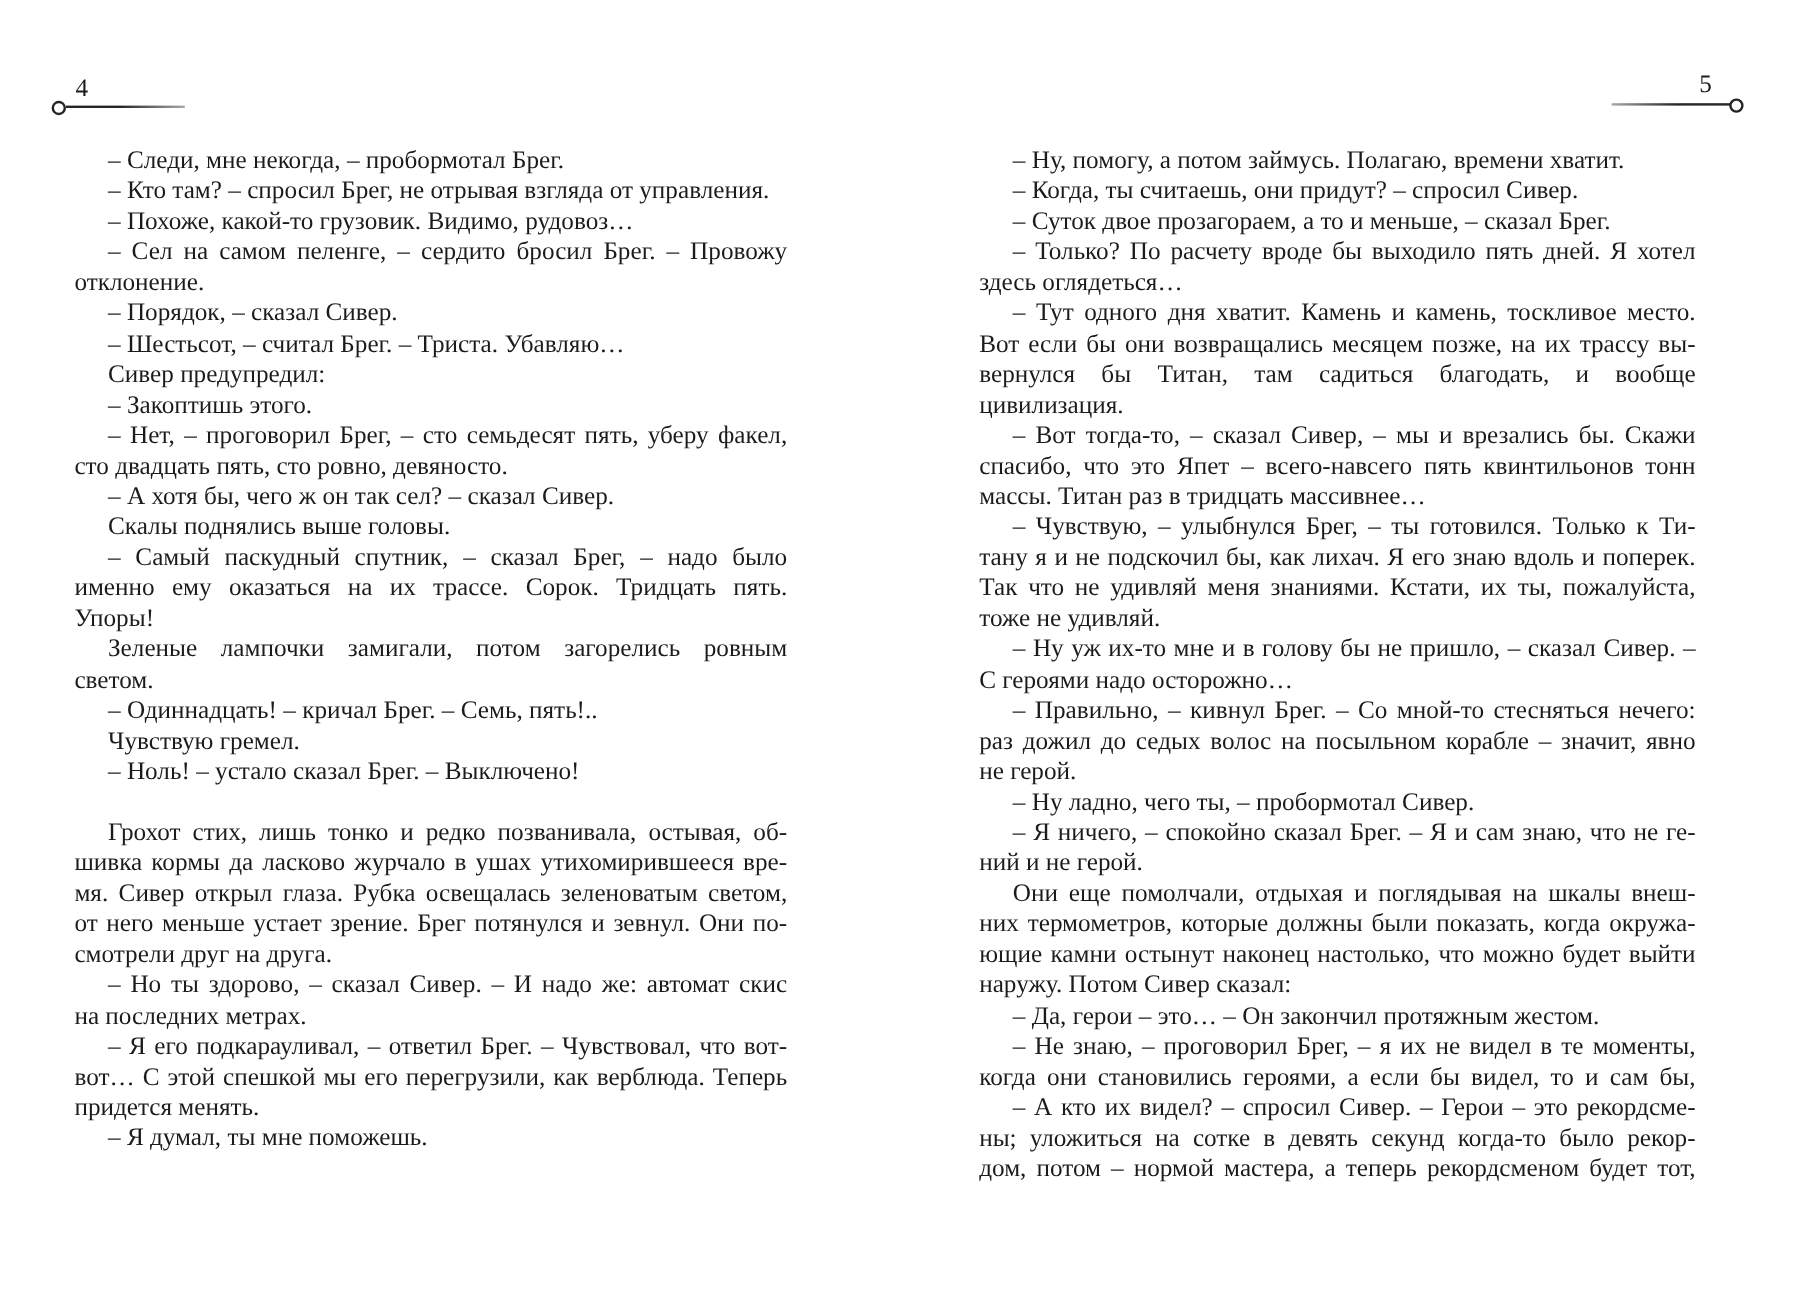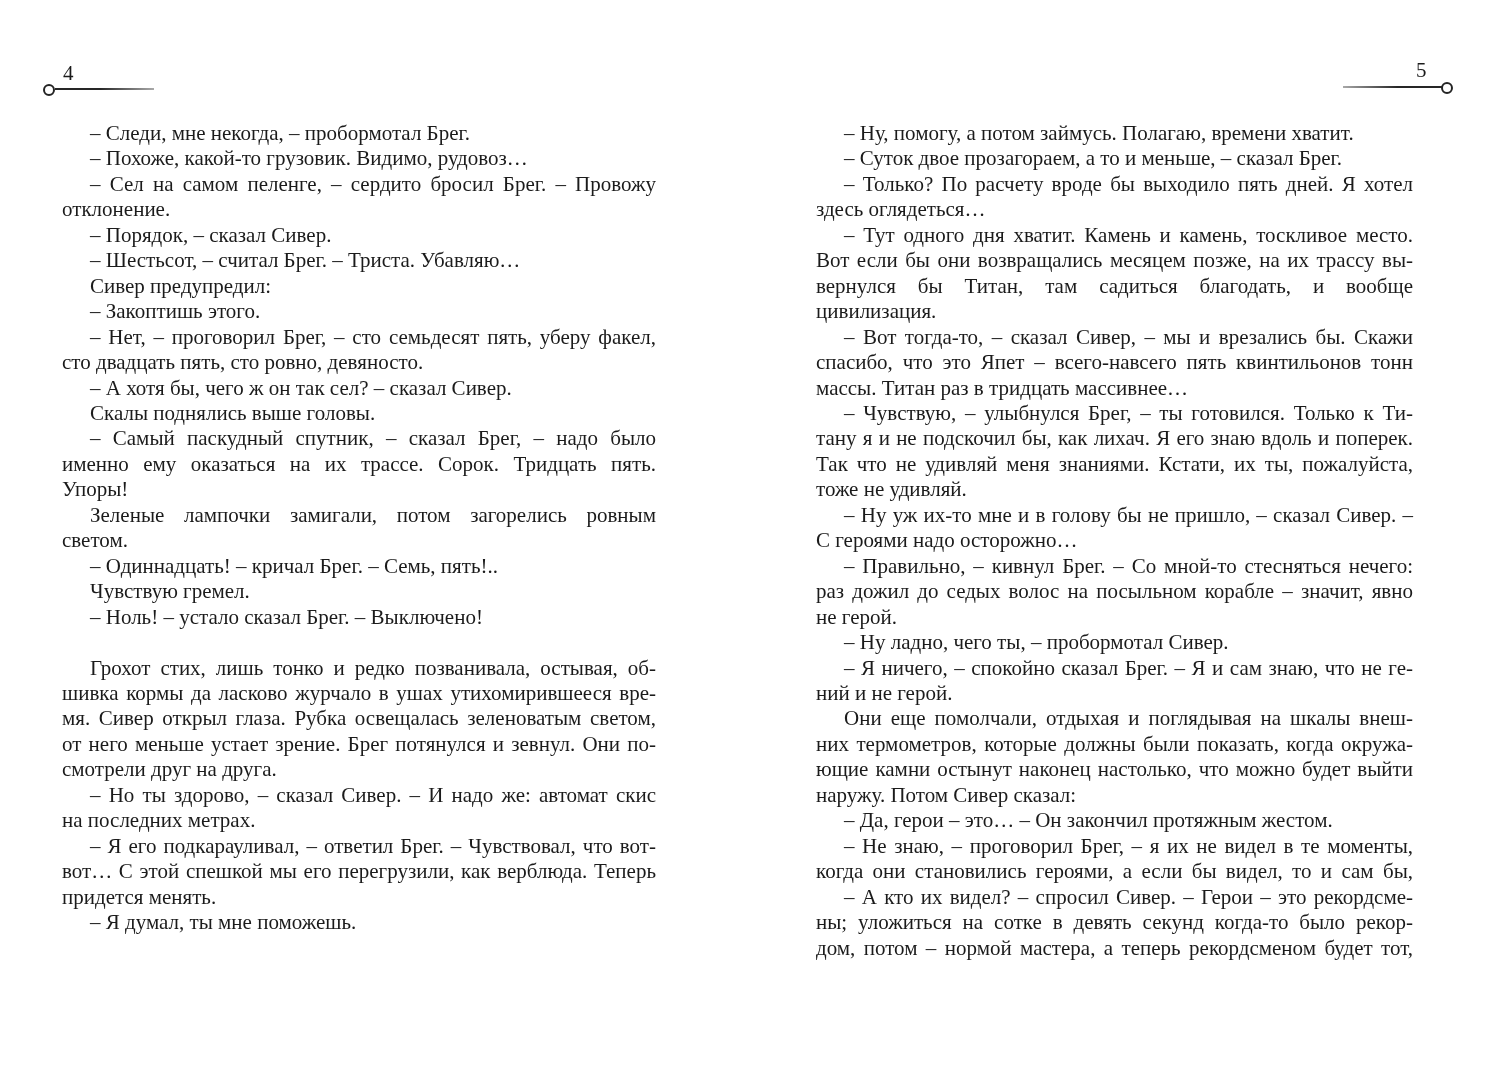--- a/index.html
+++ b/index.html
@@ -69,20 +69,21 @@
   </div>
 
   <div>
     <div id="num-right" class="page-num">5</div>
     <span id="rule-right" class="rule"></span>
     <span id="ring-right" class="ring"></span>
   </div>
 
   <div id="col-left" class="textcol">
       <div class="ln ind">– Следи, мне некогда, – пробормотал Брег.</div>
+      <div class="ln ind">– Кто там? – спросил Брег, не отрывая взгляда от управления.</div>
       <div class="ln ind">– Похоже, какой-то грузовик. Видимо, рудовоз…</div>
       <div class="ln ind jst">– Сел на самом пеленге, – сердито бросил Брег. – Провожу</div>
       <div class="ln">отклонение.</div>
       <div class="ln ind">– Порядок, – сказал Сивер.</div>
       <div class="ln ind">– Шестьсот, – считал Брег. – Триста. Убавляю…</div>
       <div class="ln ind">Сивер предупредил:</div>
       <div class="ln ind">– Закоптишь этого.</div>
       <div class="ln ind jst">– Нет, – проговорил Брег, – сто семьдесят пять, уберу факел,</div>
       <div class="ln">сто двадцать пять, сто ровно, девяносто.</div>
       <div class="ln ind">– А хотя бы, чего ж он так сел? – сказал Сивер.</div>
@@ -104,20 +105,21 @@
       <div class="ln ind jst">– Но ты здорово, – сказал Сивер. – И надо же: автомат скис</div>
       <div class="ln">на последних метрах.</div>
       <div class="ln ind jst">– Я его подкарауливал, – ответил Брег. – Чувствовал, что вот-</div>
       <div class="ln jst">вот… С этой спешкой мы его перегрузили, как верблюда. Теперь</div>
       <div class="ln">придется менять.</div>
       <div class="ln ind">– Я думал, ты мне поможешь.</div>
     </div>
 
   <div id="col-right" class="textcol">
       <div class="ln ind">– Ну, помогу, а потом займусь. Полагаю, времени хватит.</div>
+      <div class="ln ind">– Когда, ты считаешь, они придут? – спросил Сивер.</div>
       <div class="ln ind">– Суток двое прозагораем, а то и меньше, – сказал Брег.</div>
       <div class="ln ind jst">– Только? По расчету вроде бы выходило пять дней. Я хотел</div>
       <div class="ln">здесь оглядеться…</div>
       <div class="ln ind jst">– Тут одного дня хватит. Камень и камень, тоскливое место.</div>
       <div class="ln jst">Вот если бы они возвращались месяцем позже, на их трассу вы-</div>
       <div class="ln jst">вернулся бы Титан, там садиться благодать, и вообще цивилизация.</div>
       <div class="ln ind jst">– Вот тогда-то, – сказал Сивер, – мы и врезались бы. Скажи</div>
       <div class="ln jst">спасибо, что это Япет – всего-навсего пять квинтильонов тонн</div>
       <div class="ln">массы. Титан раз в тридцать массивнее…</div>
       <div class="ln ind jst">– Чувствую, – улыбнулся Брег, – ты готовился. Только к Ти-</div>

